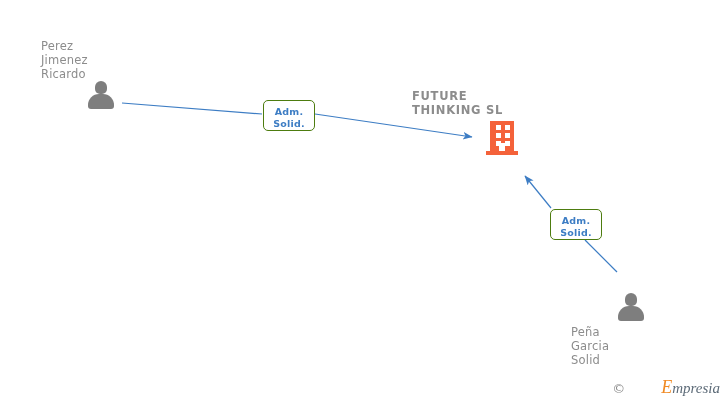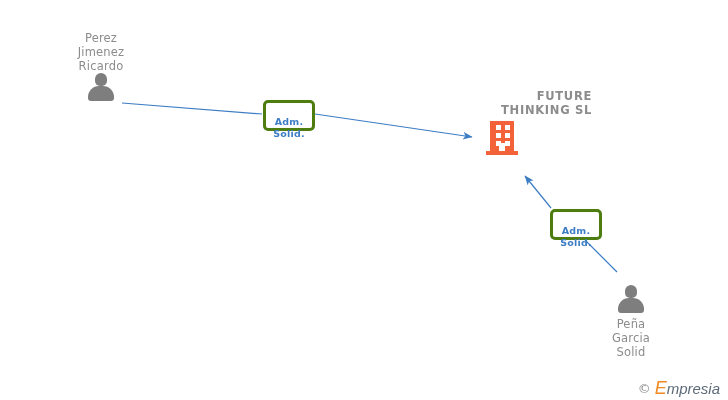--- a/index.html
+++ b/index.html
@@ -22,21 +22,22 @@
     left: 0;
     top: 0;
     width: 728px;
     height: 400px;
   }
 
   
   .person-node {
     position: absolute;
     width: 120px;
-    text-align: center;
+    text-align: left;
+    margin-top: 8px;
   }
   .person-label {
     color: #8c8c8c;
     font-size: 11.5px;
     line-height: 14px;
     letter-spacing: 0.2px;
     white-space: pre-line;
   }
   .person-icon {
     position: relative;
@@ -60,21 +61,21 @@
     width: 26px;
     height: 15px;
     background: #7e7e7e;
     border-radius: 11px 11px 3px 3px;
   }
 
   
   .company-node {
     position: absolute;
     width: 180px;
-    text-align: right;
+    text-align: left;
   }
   .company-label {
     color: #8c8c8c;
     font-size: 11.5px;
     font-weight: bold;
     line-height: 14px;
     letter-spacing: 0.7px;
     white-space: pre-line;
   }
   .building-icon {
@@ -111,53 +112,54 @@
     top: 22px;
     width: 6px;
     height: 8px;
     background: #ffffff;
   }
 
   
   .rel-box {
     position: absolute;
     box-sizing: border-box;
-    border: 3px solid #4d7c0f;
+    border: 1px solid #4d7c0f;
     border-radius: 5px;
     background: #ffffff;
     color: #3d7dc4;
     font-size: 9.5px;
     line-height: 12px;
     text-align: center;
-    padding: 13px 6px 4px 6px;
+    padding: 5px 6px 4px 6px;
     white-space: pre-line;
     font-weight: bold;
     letter-spacing: 0.2px;
   }
 
   
   #watermark {
     position: absolute;
     right: 8px;
     bottom: 4px;
     display: flex;
     align-items: center;
     gap: 4px;
   }
   #watermark .copy {
     color: #8c8c8c;
     font-size: 13px;
     line-height: 13px;
   }
   #watermark .brand {
-    font-family: Liberation Sans, sans-serif;
+    font-family: Liberation Serif, serif;
     font-style: italic;
     font-size: 15px;
     line-height: 15px;
     color: #5d6b78;
+    margin-left: 32px;
   }
   #watermark .brand .cap {
     color: #f08a24;
     font-size: 18px;
   }
 </style>
 </head>
 <body>
 
 <div id="canvas">

